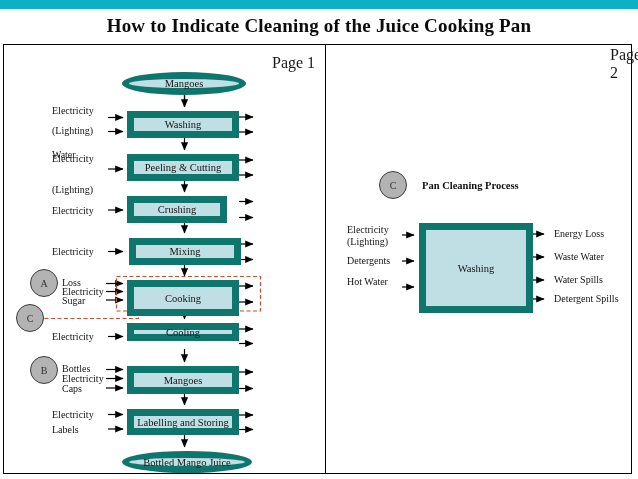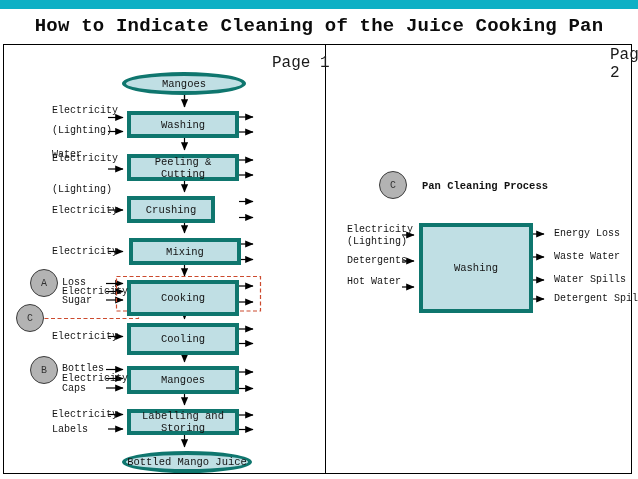--- a/index.html
+++ b/index.html
@@ -1,25 +1,25 @@
 <!DOCTYPE html>
 <html><head>
 <meta charset="utf-8">
 <style>
   html,body{margin:0;padding:0;background:#fff;}
   .slide{position:relative;width:638px;height:479px;background:#ffffff;overflow:hidden;
-         font-family:Liberation Mono, monospace;}
+         font-family:Liberation Serif, serif;}
   .abs{position:absolute;}
   .top-bar{left:0;top:0;width:638px;height:9px;background:#0eb0c5;}
   .title{left:0;top:15px;width:638px;text-align:center;font-size:19px;font-weight:bold;
          color:#0c0c0c;letter-spacing:.2px;}
   .frame{left:3px;top:44px;width:629px;height:430px;border:1px solid #000;box-sizing:border-box;}
   .divider{left:325px;top:44px;width:1px;height:430px;background:#000;}
   .page-label{font-size:16px;color:#1a1a1a;}
-  .node{background:#c0dfe4;border:4px solid #0f766e;box-sizing:border-box;display:flex;
+  .node{background:#c0dfe4;border:7px solid #0f766e;box-sizing:border-box;display:flex;
         align-items:center;justify-content:center;font-size:10.5px;color:#141414;text-align:center;}
   .ellipse{border-radius:50%;}
   .lbl{font-size:10px;color:#141414;white-space:nowrap;line-height:10px;}
   .marker-circle{width:28px;height:28px;border-radius:50%;background:#b3b3b3;
         border:1px solid #3c3c3c;box-sizing:border-box;display:flex;align-items:center;
         justify-content:center;font-size:10px;color:#333;}
   .heading{font-size:10.5px;font-weight:bold;color:#111;white-space:nowrap;}
   svg{position:absolute;left:0;top:0;}
 </style>
 </head>
@@ -99,24 +99,24 @@
       <line x1="533" y1="257" x2="544" y2="257" marker-end="url(#ah)"></line>
       <line x1="533" y1="280" x2="544" y2="280" marker-end="url(#ah)"></line>
       <line x1="533" y1="299" x2="544" y2="299" marker-end="url(#ah)"></line>
     </g>
   </svg>
 
   <div class="abs node ellipse" style="left:122px;top:72px;width:124px;height:23px;">Mangoes</div>
 
   <div class="abs node" style="left:127px;top:111px;width:112px;height:27px;">Washing</div>
   <div class="abs node" style="left:127px;top:154px;width:112px;height:27px;">Peeling &amp; Cutting</div>
-  <div class="abs node" style="left:127px;top:196px;width:88px;height:27px;">Crushing</div>
+  <div class="abs node" style="left:127px;top:196px;width:100px;height:27px;">Crushing</div>
   <div class="abs node" style="left:129px;top:238px;width:112px;height:27px;">Mixing</div>
   <div class="abs node" style="left:127px;top:280px;width:112px;height:36px;">Cooking</div>
-  <div class="abs node" style="left:127px;top:323px;width:112px;height:32px;">Cooling</div>
+  <div class="abs node" style="left:127px;top:323px;width:112px;height:18px;">Cooling</div>
   <div class="abs node" style="left:127px;top:366px;width:112px;height:28px;">Mangoes</div>
   <div class="abs node" style="left:127px;top:409px;width:112px;height:26px;">Labelling and Storing</div>
 
   <div class="abs node ellipse" style="left:122px;top:451px;width:130px;height:22px;">Bottled Mango Juice</div>
 
   <div class="abs lbl" style="left:52px;top:106px;">Electricity</div>
   <div class="abs lbl" style="left:52px;top:126px;">(Lighting)</div>
   <div class="abs lbl" style="left:52px;top:150px;">Water</div>
   <div class="abs lbl" style="left:52px;top:154px;">Electricity</div>
   <div class="abs lbl" style="left:52px;top:185px;">(Lighting)</div>

